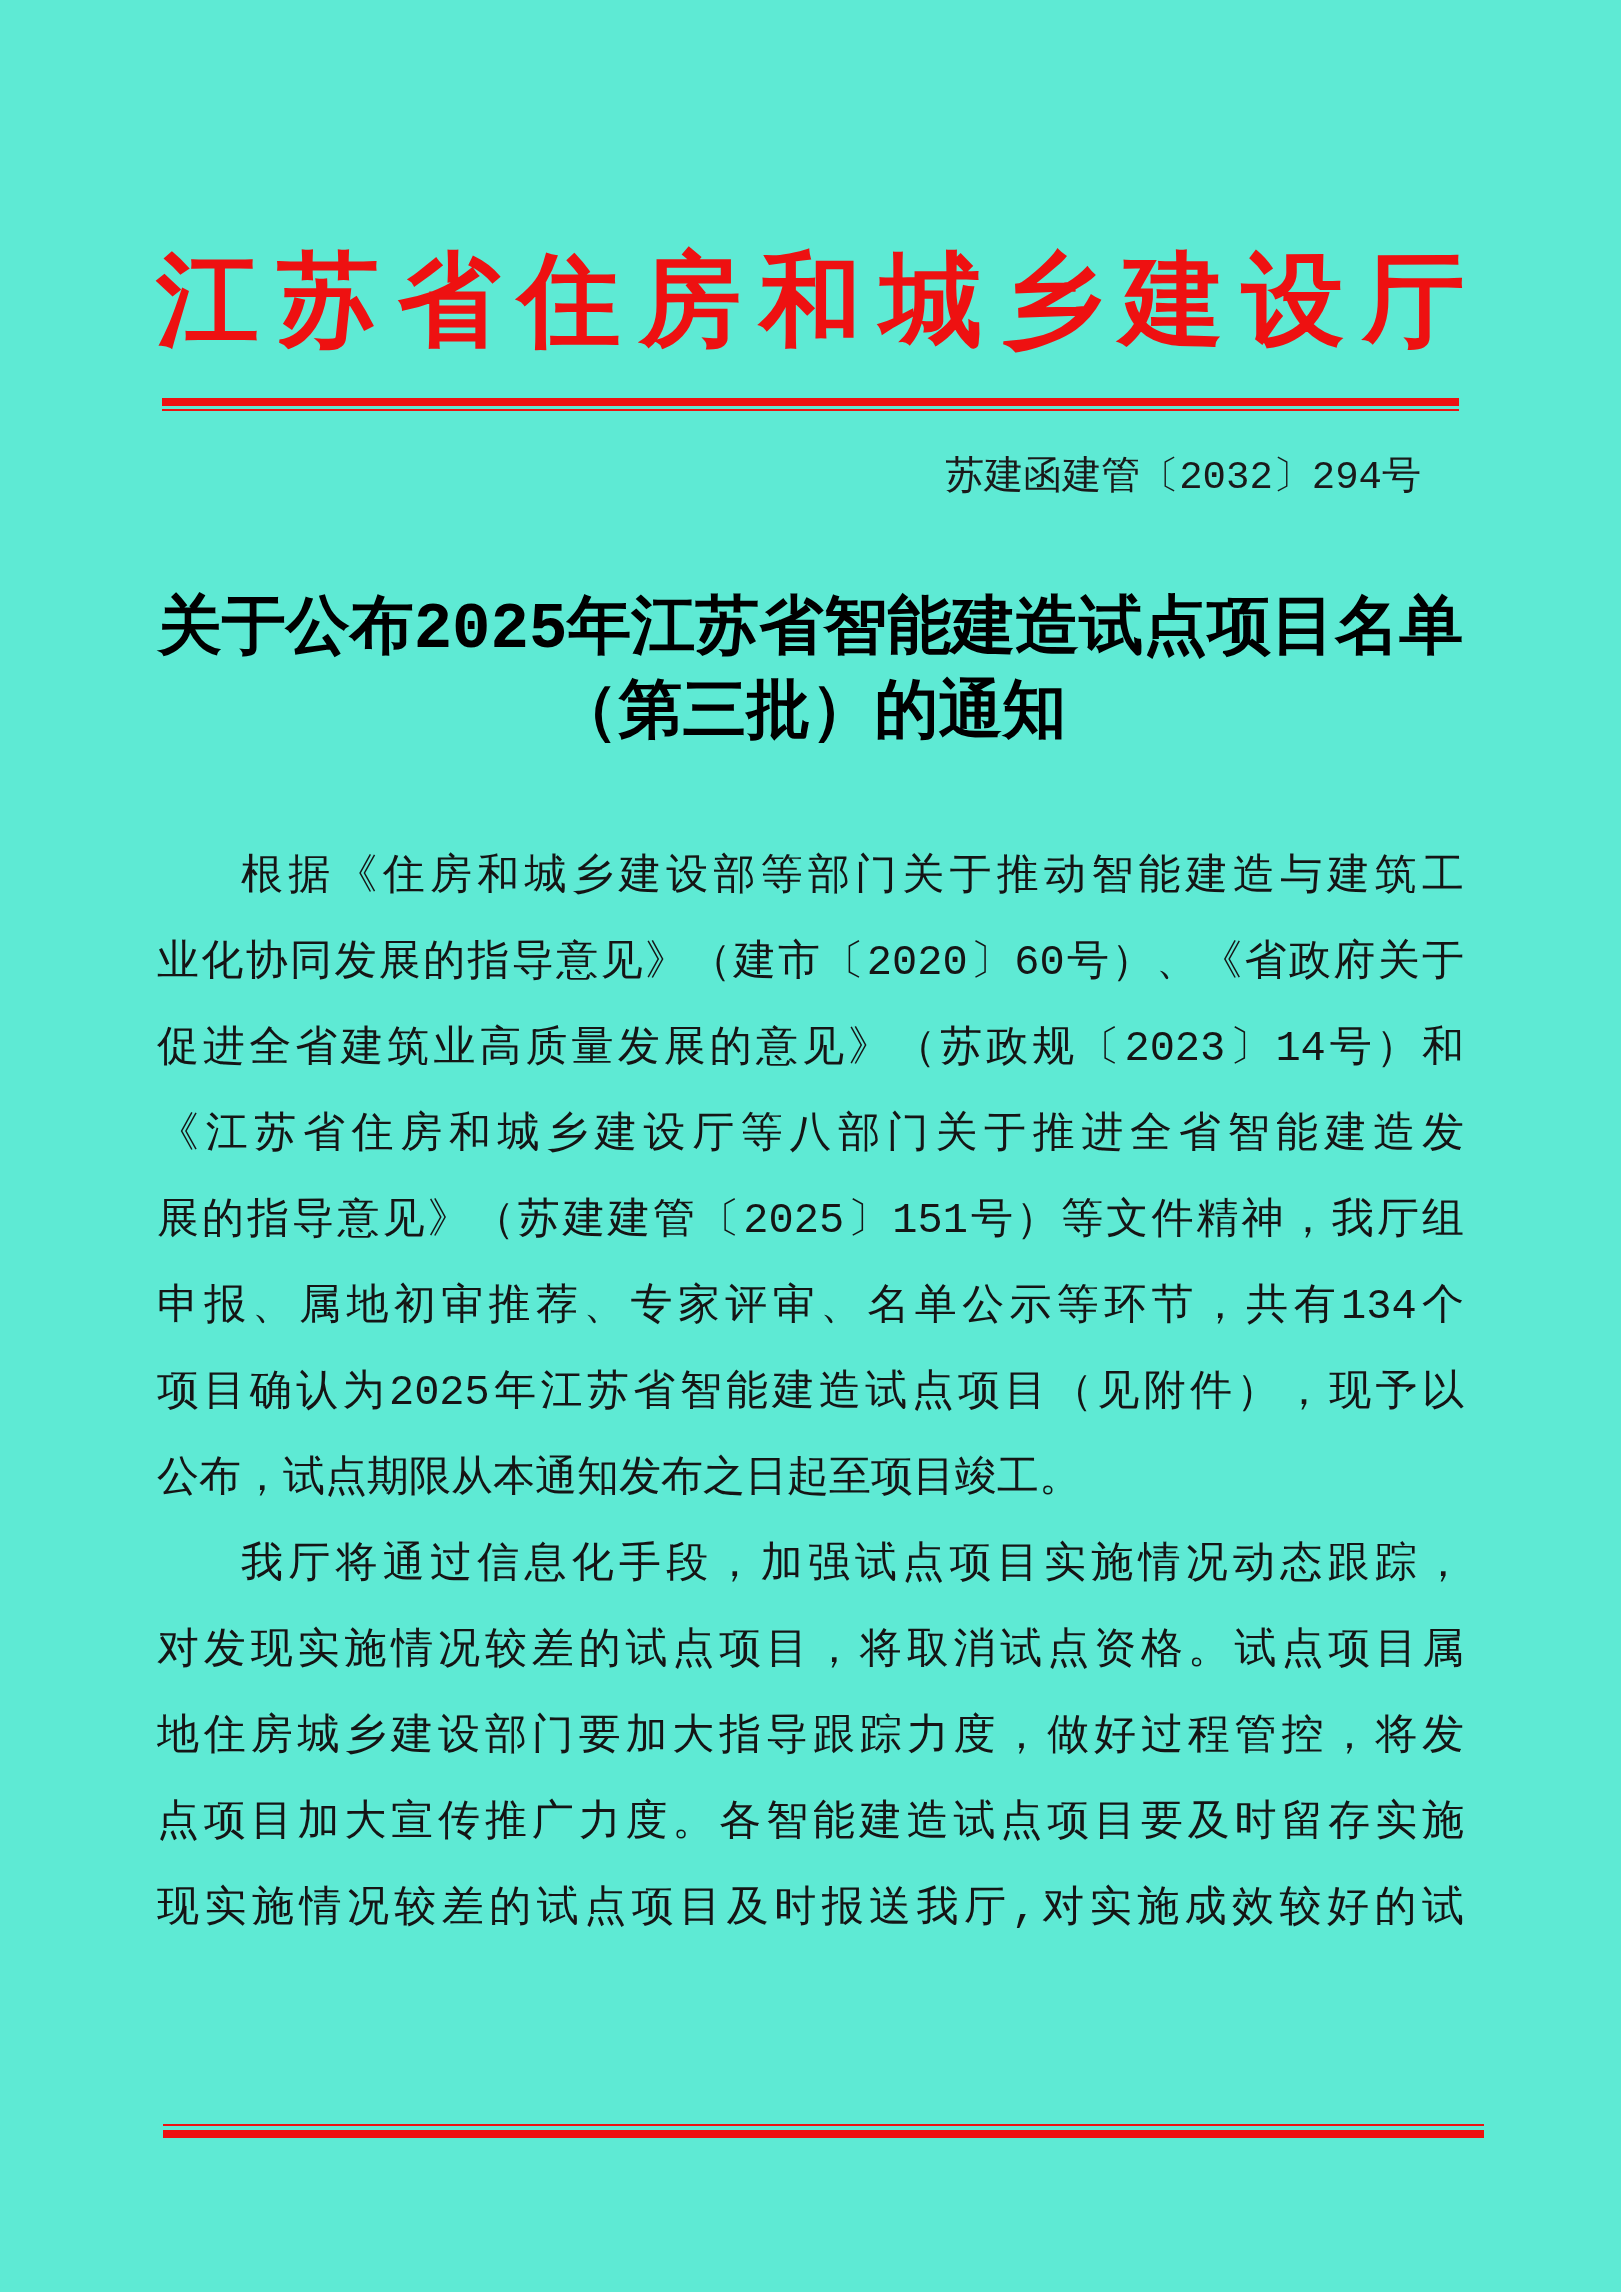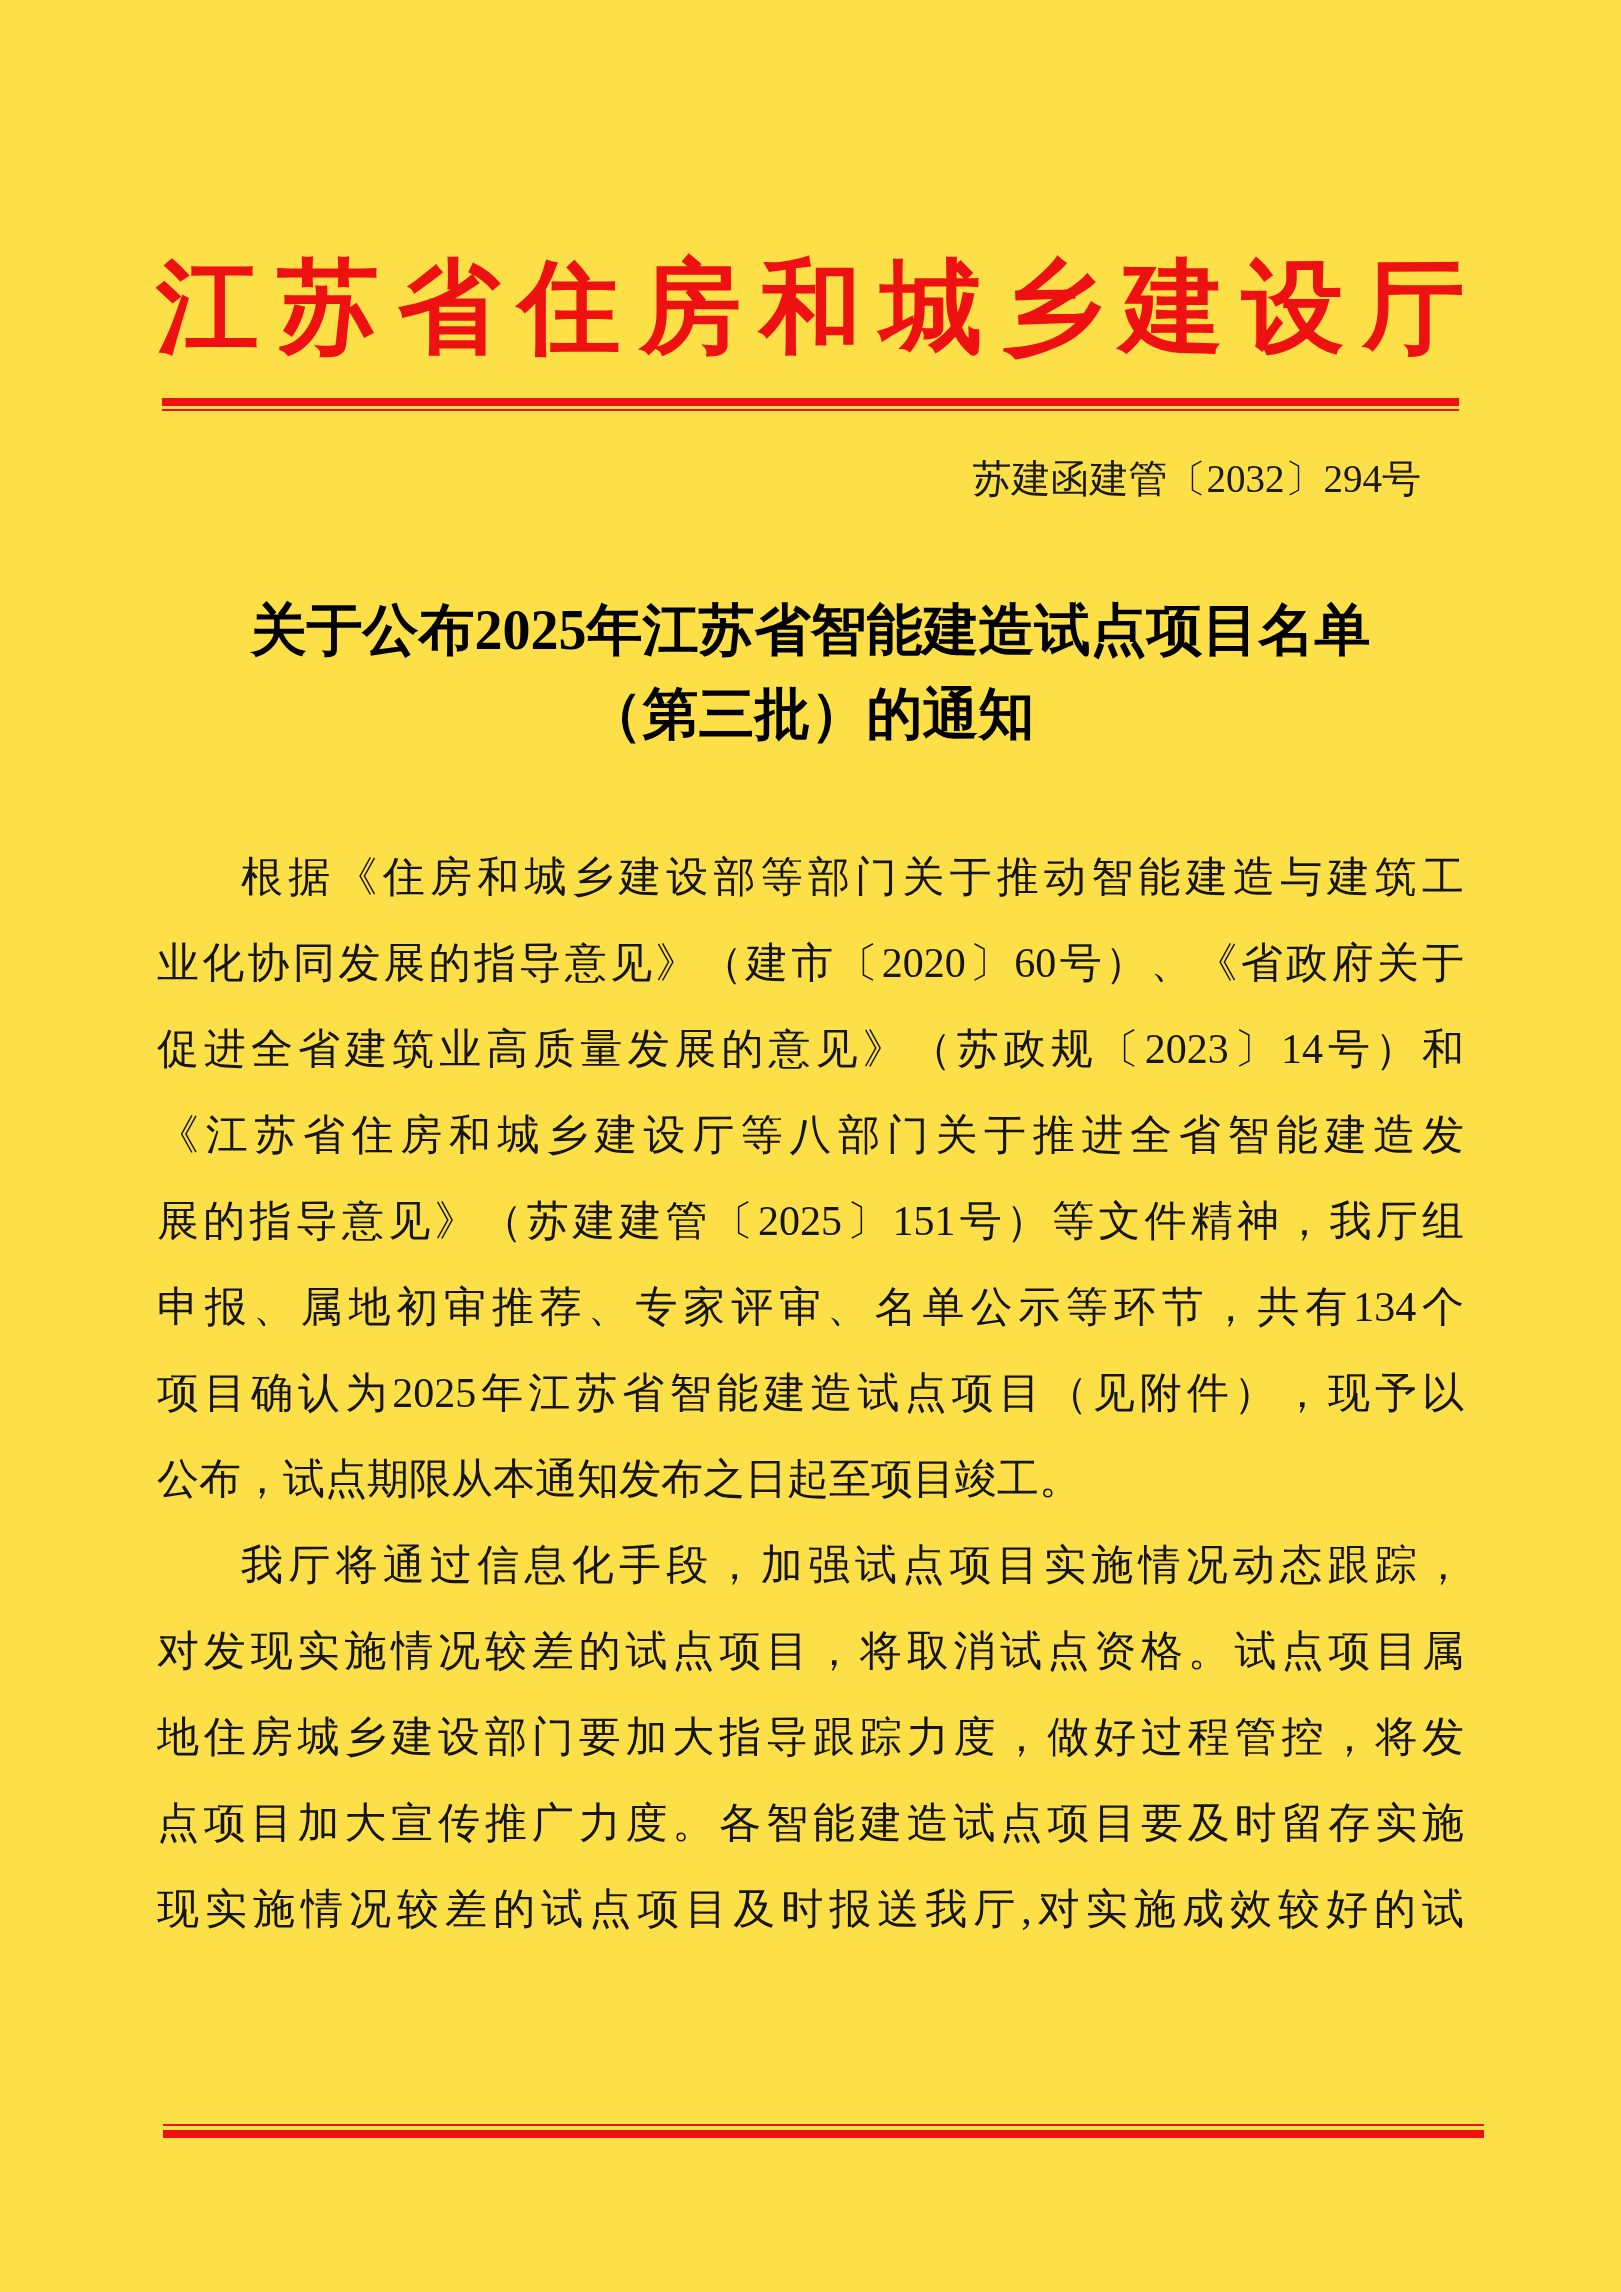--- a/index.html
+++ b/index.html
@@ -4,22 +4,22 @@
 <style>
   * { margin: 0; padding: 0; box-sizing: border-box; }
   html, body { background: #ffffff; }
   :root { --accent-red: #ee1111; }
 
   .page {
     position: relative;
     width: 1621px;
     height: 2293px;
     margin: 0 auto;
-    background: #fde047;
-    font-family: Liberation Serif, serif;
+    background: #5eead4;
+    font-family: Liberation Mono, monospace;
     color: #111111;
     overflow: hidden;
   }
 
   
   .agency-title {
     padding-top: 257px;
     padding-left: 18.6px; 
     text-align: center;
     color: var(--accent-red);
@@ -45,21 +45,21 @@
     padding-right: 200px;
     font-size: 39px;
     line-height: 47px;
     color: #1a1a1a;
     white-space: nowrap;
   }
 
   .notice-title {
     margin-top: 86px;
     text-align: center;
-    font-size: 56px;
+    font-size: 64px;
     line-height: 84px;
     font-weight: 700;
     color: #000000;
   }
 
   .body-text {
     margin: 78px 157px 0 157px;
     font-size: 42px;
     line-height: 86px;
     color: #151515;

